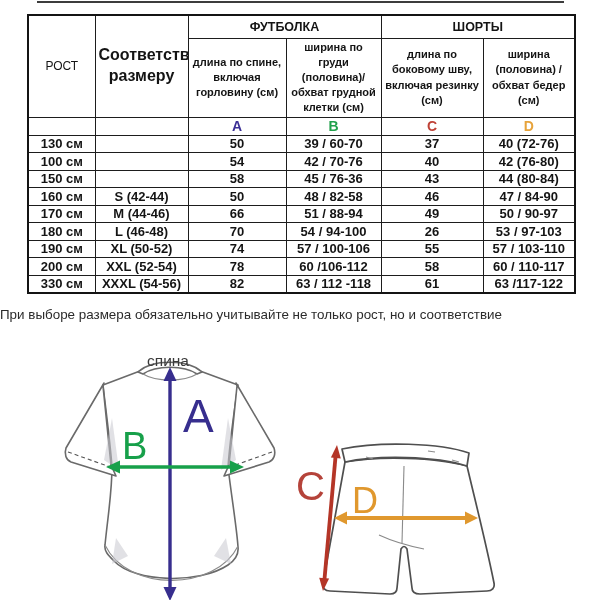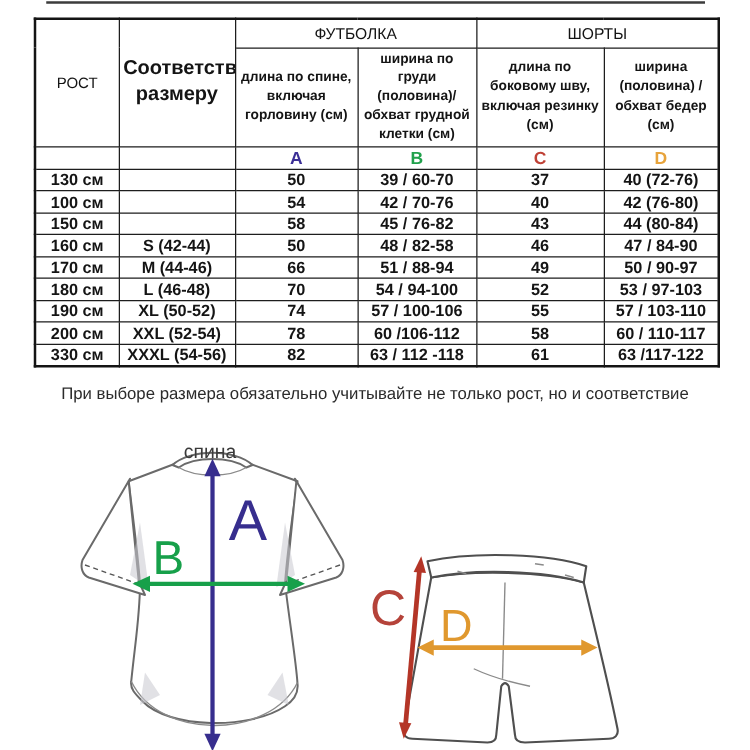--- a/index.html
+++ b/index.html
@@ -7,28 +7,28 @@
          font-family:"Liberation Sans",sans-serif;color:#141414;}
   .topline{position:absolute;left:37px;top:1px;width:527px;height:2.4px;background:#3c3c3c;}
   .tblwrap{position:absolute;left:27px;top:14px;}
   table.size{border-collapse:collapse;table-layout:fixed;width:547px;border:2.4px solid #141414;}
   table.size td{border:1.6px solid #1d1d1d;text-align:center;vertical-align:middle;
                 padding:0 3px;overflow:hidden;}
   tr.gh{height:23px;}
   tr.sub{height:79px;}
   tr.abc{height:18px;}
   tr.data{height:17.5px;}
-  .ghcell{font-weight:normal;font-size:12.5px;}
+  .ghcell{font-weight:bold;font-size:12.5px;}
   .rost{font-weight:normal;font-size:12px;}
   .sizecol{font-weight:bold;font-size:16px;line-height:1.3;}
   .sub td{font-weight:bold;font-size:11px;line-height:1.38;overflow-wrap:anywhere;}
   .abc td{font-weight:bold;font-size:14px;line-height:1;}
   .cA{color:#3b2f96;} .cB{color:#21a14c;} .cC{color:#bf4136;} .cD{color:#e7a33b;}
   tr.data td{font-size:13px;font-weight:bold;}
-  .note{position:absolute;left:0;top:306px;width:600px;text-align:center;
+  .note{position:absolute;left:0;top:306px;width:600px;
         font-size:13.4px;line-height:18.5px;color:#2b2b2b;}
   .diag{position:absolute;left:0;top:345px;}
   .outline{fill:#ffffff;stroke:#6a6a6a;stroke-width:1.6;stroke-linejoin:round;}
   .outline2{fill:#ffffff;stroke:#4f4f4f;stroke-width:1.7;stroke-linejoin:round;}
   .thin{fill:none;stroke:#8a8a8a;stroke-width:1.1;}
   .shadow{fill:#c9c9cf;opacity:.55;stroke:none;}
   text.big{font-family:"Liberation Sans",sans-serif;}
 </style>
 </head>
 <body>
@@ -81,21 +81,21 @@
         <td></td>
         <td>54</td>
         <td>42 / 70-76</td>
         <td>40</td>
         <td>42 (76-80)</td>
       </tr>
       <tr class="data">
         <td>150 см</td>
         <td></td>
         <td>58</td>
-        <td>45 / 76-82</td>
+        <td>45 / 76-36</td>
         <td>43</td>
         <td>44 (80-84)</td>
       </tr>
       <tr class="data">
         <td>160 см</td>
         <td>S (42-44)</td>
         <td>50</td>
         <td>48 / 82-58</td>
         <td>46</td>
         <td>47 / 84-90</td>
@@ -106,21 +106,21 @@
         <td>66</td>
         <td>51 / 88-94</td>
         <td>49</td>
         <td>50 / 90-97</td>
       </tr>
       <tr class="data">
         <td>180 см</td>
         <td>L (46-48)</td>
         <td>70</td>
         <td>54 / 94-100</td>
-        <td>52</td>
+        <td>26</td>
         <td>53 / 97-103</td>
       </tr>
       <tr class="data">
         <td>190 см</td>
         <td>XL (50-52)</td>
         <td>74</td>
         <td>57 / 100-106</td>
         <td>55</td>
         <td>57 / 103-110</td>
       </tr>

